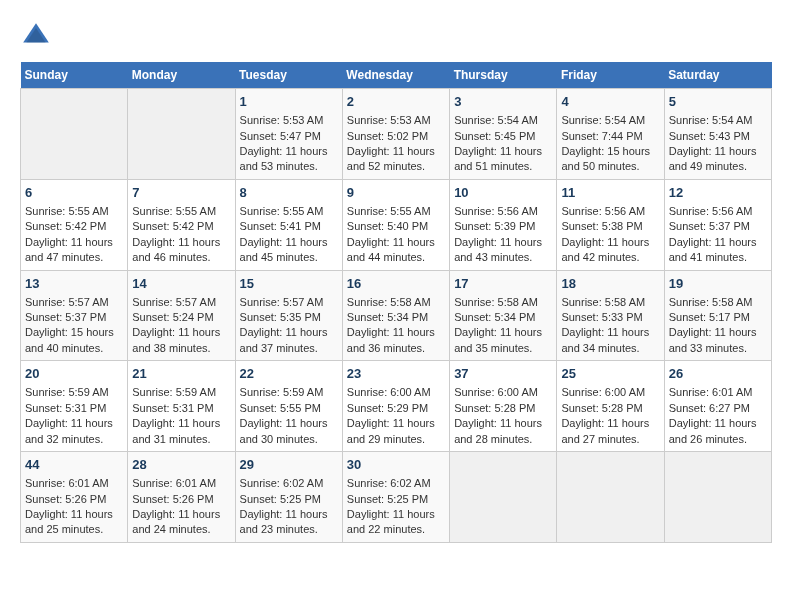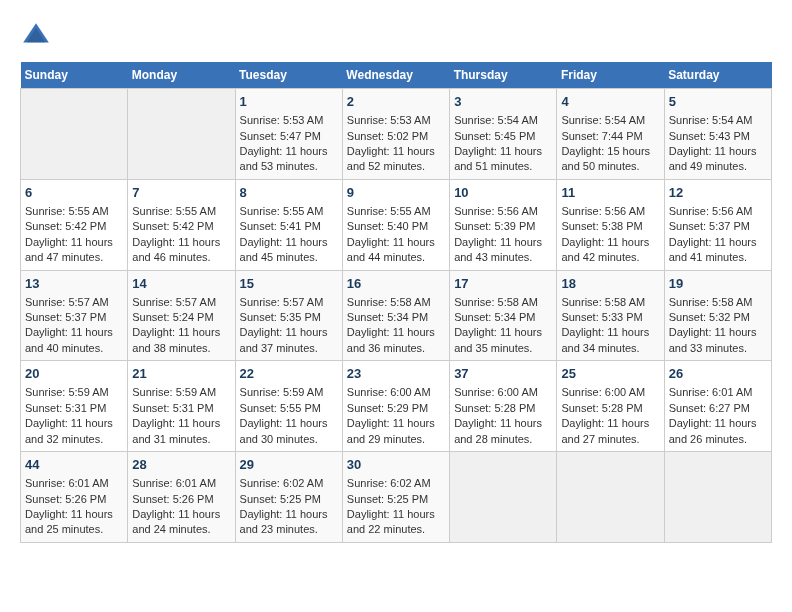--- a/index.html
+++ b/index.html
@@ -190,21 +190,21 @@
           <div>Sunrise: 5:56 AM</div>
           <div>Sunset: 5:37 PM</div>
           <div>Daylight: 11 hours and 41 minutes.</div>
         </td>
       </tr>
       <tr>
         <td>
           <span class="day-num">13</span>
           <div>Sunrise: 5:57 AM</div>
           <div>Sunset: 5:37 PM</div>
-          <div>Daylight: 11 hours and 40 minutes.</div>
+          <div>Daylight: 15 hours and 40 minutes.</div>
         </td>
         <td>
           <span class="day-num">14</span>
           <div>Sunrise: 5:57 AM</div>
           <div>Sunset: 5:24 PM</div>
           <div>Daylight: 11 hours and 38 minutes.</div>
         </td>
         <td>
           <span class="day-num">15</span>
           <div>Sunrise: 5:57 AM</div>
@@ -225,21 +225,21 @@
         </td>
         <td>
           <span class="day-num">18</span>
           <div>Sunrise: 5:58 AM</div>
           <div>Sunset: 5:33 PM</div>
           <div>Daylight: 11 hours and 34 minutes.</div>
         </td>
         <td>
           <span class="day-num">19</span>
           <div>Sunrise: 5:58 AM</div>
-          <div>Sunset: 5:32 PM</div>
+          <div>Sunset: 5:17 PM</div>
           <div>Daylight: 11 hours and 33 minutes.</div>
         </td>
       </tr>
       <tr>
         <td>
           <span class="day-num">20</span>
           <div>Sunrise: 5:59 AM</div>
           <div>Sunset: 5:31 PM</div>
           <div>Daylight: 11 hours and 32 minutes.</div>
         </td>

